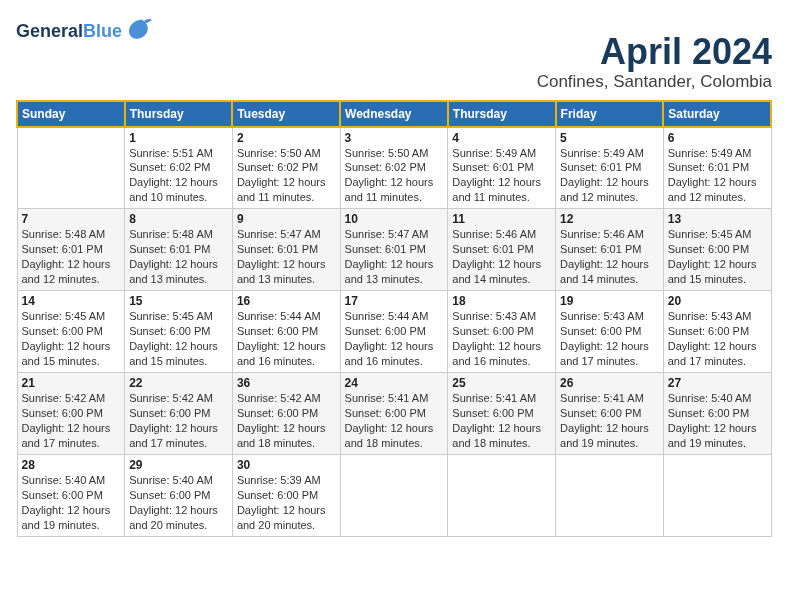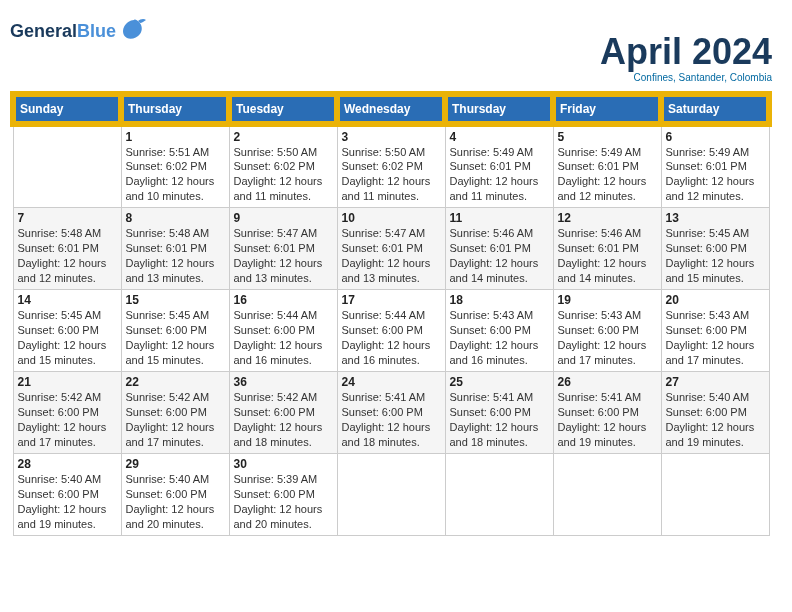--- a/index.html
+++ b/index.html
@@ -6,21 +6,21 @@
     body {
       font-family: Arial, sans-serif;
       background: #fff;
       width: 792px;
       height: 612px;
       overflow: hidden;
     }
     .page {
       width: 792px;
       height: 612px;
-      padding: 18px 20px 10px 10px;
+      padding: 18px 20px 10px 16px;
       background: #fff;
     }
     .header {
       display: flex;
       justify-content: space-between;
       align-items: flex-start;
       margin-bottom: 8px;
     }
     .logo {
       display: flex;
@@ -31,36 +31,36 @@
       text-align: right;
     }
     .month-title {
       font-size: 36px;
       font-weight: bold;
       color: #1a3a5c;
       line-height: 1.1;
       margin-top: 14px;
     }
     .location {
-      font-size: 10px;
-      color: #0369a1;
+      font-size: 17px;
+      color: #404040;
     }
     .calendar {
       width: 100%;
       border-collapse: collapse;
       border: 1px solid #ccc;
     }
     .calendar th {
       background: #2a6db5;
       color: #fff;
       font-size: 12px;
       font-weight: bold;
       padding: 5px 4px;
       text-align: left;
-      border: 6px solid #eab308;
+      border: 2px solid #eab308;
     }
     .calendar td {
       border: 1px solid #ccc;
       vertical-align: top;
       padding: 3px 4px;
       width: 108px;
       height: 82px;
       font-size: 10px;
       color: #333;
       background: #fff;

